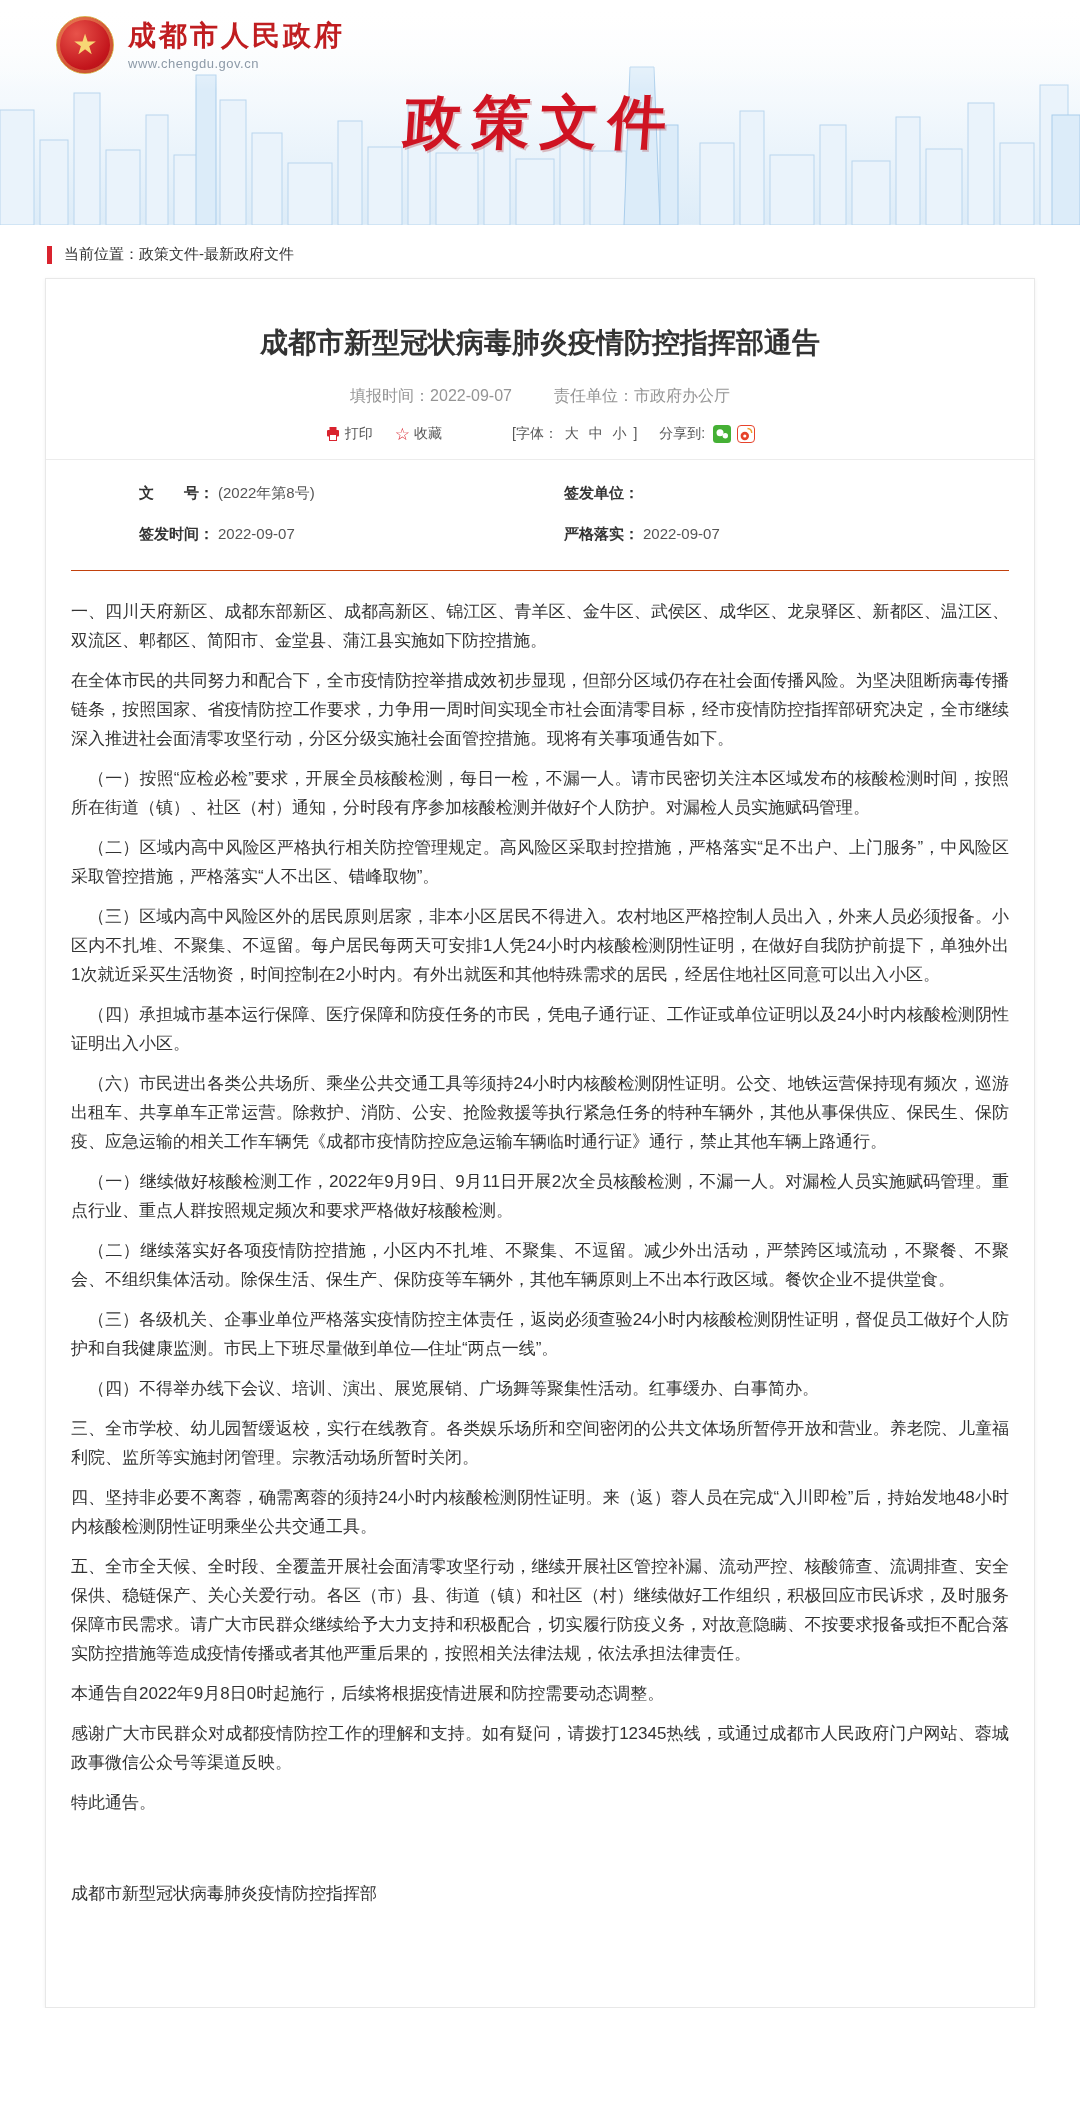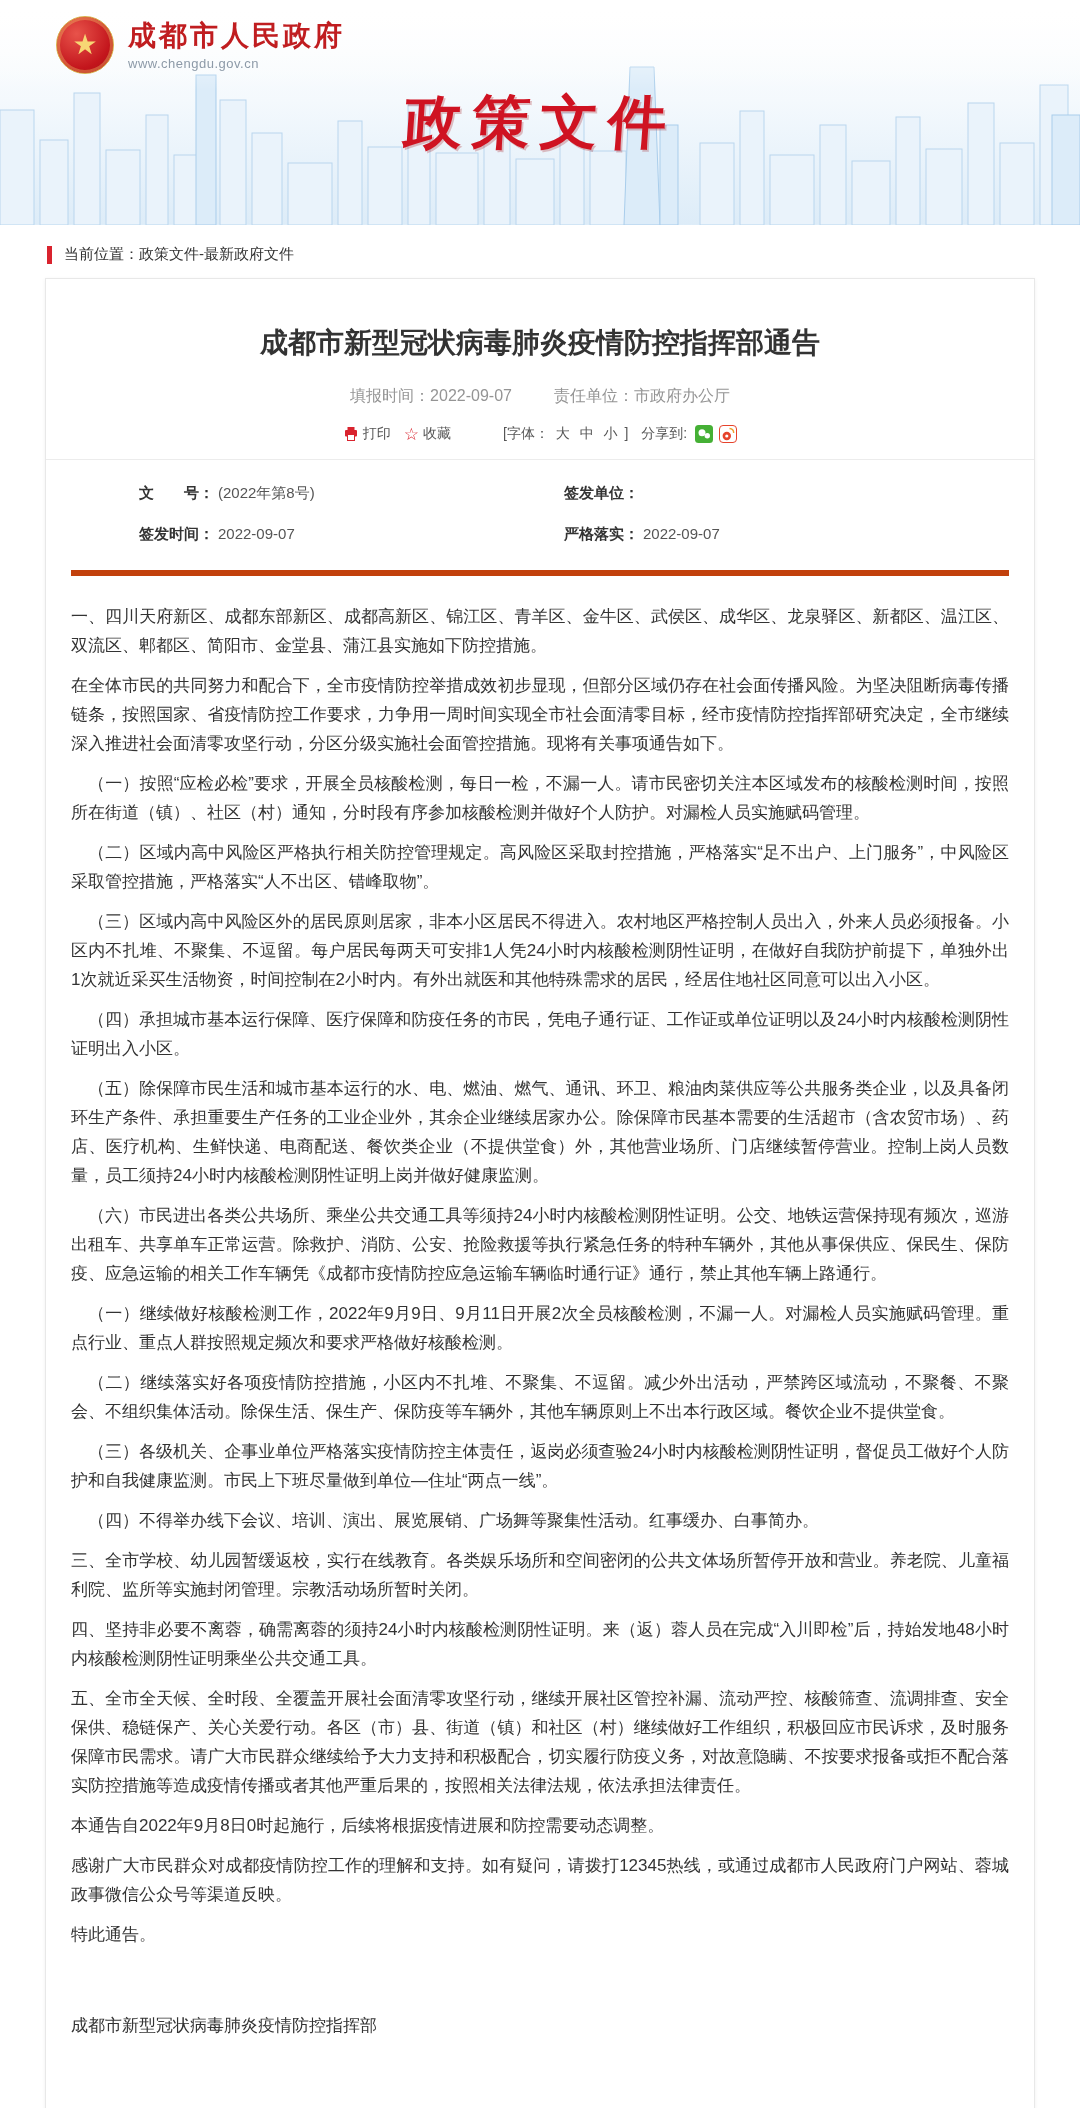--- a/index.html
+++ b/index.html
@@ -60,38 +60,38 @@
     padding:44px 25px 0;
   }
   .article-title {
     text-align:center; font-size:28px; font-weight:600; color:#333;
     margin:0 55px 24px; line-height:1.4;
   }
   .article-meta { text-align:center; font-size:16px; color:#949494; margin-bottom:18px; }
   .article-meta .gap { display:inline-block; width:42px; }
 
   .toolbar {
-    display:flex; justify-content:center; align-items:center; gap:13px;
+    display:flex; justify-content:center; align-items:center; gap:22px;
     font-size:14px; color:#555; padding-bottom:16px;
   }
   .tool-item { display:inline-flex; align-items:center; gap:4px; cursor:pointer; color:#555; }
   .tool-item svg { display:block; }
   .star-icon { color:#d9232e; font-size:17px; line-height:1; }
   .tool-sep { width:26px; }
   .font-ctl { color:#555; }
   .font-size-btn { cursor:pointer; margin:0 3px; }
   .share-icons { display:inline-flex; gap:6px; margin-left:4px; }
   .share-icons svg { display:block; cursor:pointer; }
 
   .divider { border-bottom:1px solid #ececec; margin:0 -25px; }
 
   .doc-meta {
     display:grid; grid-template-columns:1fr 1fr; row-gap:22px;
     padding:24px 20px 26px 68px;
-    font-size:15px; border-bottom:6px solid #c2410c;
+    font-size:15px; border-bottom:1px solid #c2410c;
   }
   .doc-meta .label { font-weight:bold; color:#333; }
   .doc-meta .value { color:#555; margin-left:4px; }
 
   .article-body {
     padding:26px 0 0; font-size:17px; line-height:29px; color:#333;
     text-align:justify;
   }
   .article-body p { margin:0 0 11px; }
   .article-body p.indent { text-indent:1em; }
@@ -236,21 +236,20 @@
       <p class="flush">在全体市民的共同努力和配合下，全市疫情防控举措成效初步显现，但部分区域仍存在社会面传播风险。为坚决阻断病毒传播链条，按照国家、省疫情防控工作要求，力争用一周时间实现全市社会面清零目标，经市疫情防控指挥部研究决定，全市继续深入推进社会面清零攻坚行动，分区分级实施社会面管控措施。现将有关事项通告如下。</p>
 
       <p class="indent">（一）按照“应检必检”要求，开展全员核酸检测，每日一检，不漏一人。请市民密切关注本区域发布的核酸检测时间，按照所在街道（镇）、社区（村）通知，分时段有序参加核酸检测并做好个人防护。对漏检人员实施赋码管理。</p>
 
       <p class="indent">（二）区域内高中风险区严格执行相关防控管理规定。高风险区采取封控措施，严格落实“足不出户、上门服务”，中风险区采取管控措施，严格落实“人不出区、错峰取物”。</p>
 
       <p class="indent">（三）区域内高中风险区外的居民原则居家，非本小区居民不得进入。农村地区严格控制人员出入，外来人员必须报备。小区内不扎堆、不聚集、不逗留。每户居民每两天可安排1人凭24小时内核酸检测阴性证明，在做好自我防护前提下，单独外出1次就近采买生活物资，时间控制在2小时内。有外出就医和其他特殊需求的居民，经居住地社区同意可以出入小区。</p>
 
       <p class="indent">（四）承担城市基本运行保障、医疗保障和防疫任务的市民，凭电子通行证、工作证或单位证明以及24小时内核酸检测阴性证明出入小区。</p>
 
-      <p class="indent">（五）除保障市民生活和城市基本运行的水、电、燃油、燃气、通讯、环卫、粮油肉菜供应等公共服务类企业，以及具备闭环生产条件、承担重要生产任务的工业企业外，其余企业继续居家办公。除保障市民基本需要的生活超市（含农贸市场）、药店、医疗机构、生鲜快递、电商配送、餐饮类企业（不提供堂食）外，其他营业场所、门店继续暂停营业。控制上岗人员数量，员工须持24小时内核酸检测阴性证明上岗并做好健康监测。</p>
 
       <p class="indent">（六）市民进出各类公共场所、乘坐公共交通工具等须持24小时内核酸检测阴性证明。公交、地铁运营保持现有频次，巡游出租车、共享单车正常运营。除救护、消防、公安、抢险救援等执行紧急任务的特种车辆外，其他从事保供应、保民生、保防疫、应急运输的相关工作车辆凭《成都市疫情防控应急运输车辆临时通行证》通行，禁止其他车辆上路通行。</p>
 
 
       <p class="indent">（一）继续做好核酸检测工作，2022年9月9日、9月11日开展2次全员核酸检测，不漏一人。对漏检人员实施赋码管理。重点行业、重点人群按照规定频次和要求严格做好核酸检测。</p>
 
       <p class="indent">（二）继续落实好各项疫情防控措施，小区内不扎堆、不聚集、不逗留。减少外出活动，严禁跨区域流动，不聚餐、不聚会、不组织集体活动。除保生活、保生产、保防疫等车辆外，其他车辆原则上不出本行政区域。餐饮企业不提供堂食。</p>
 
       <p class="indent">（三）各级机关、企事业单位严格落实疫情防控主体责任，返岗必须查验24小时内核酸检测阴性证明，督促员工做好个人防护和自我健康监测。市民上下班尽量做到单位—住址“两点一线”。</p>
 

